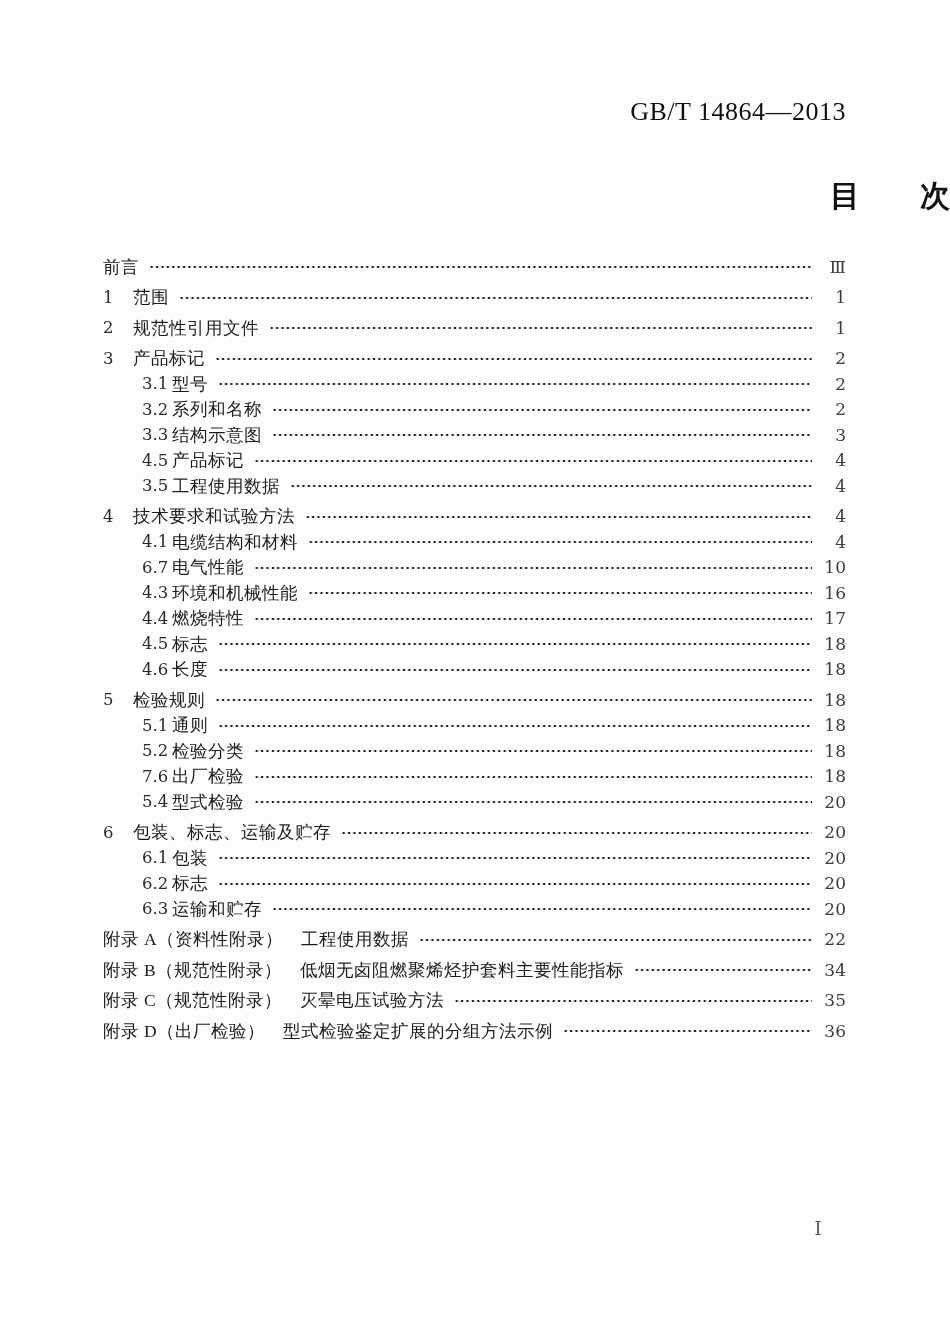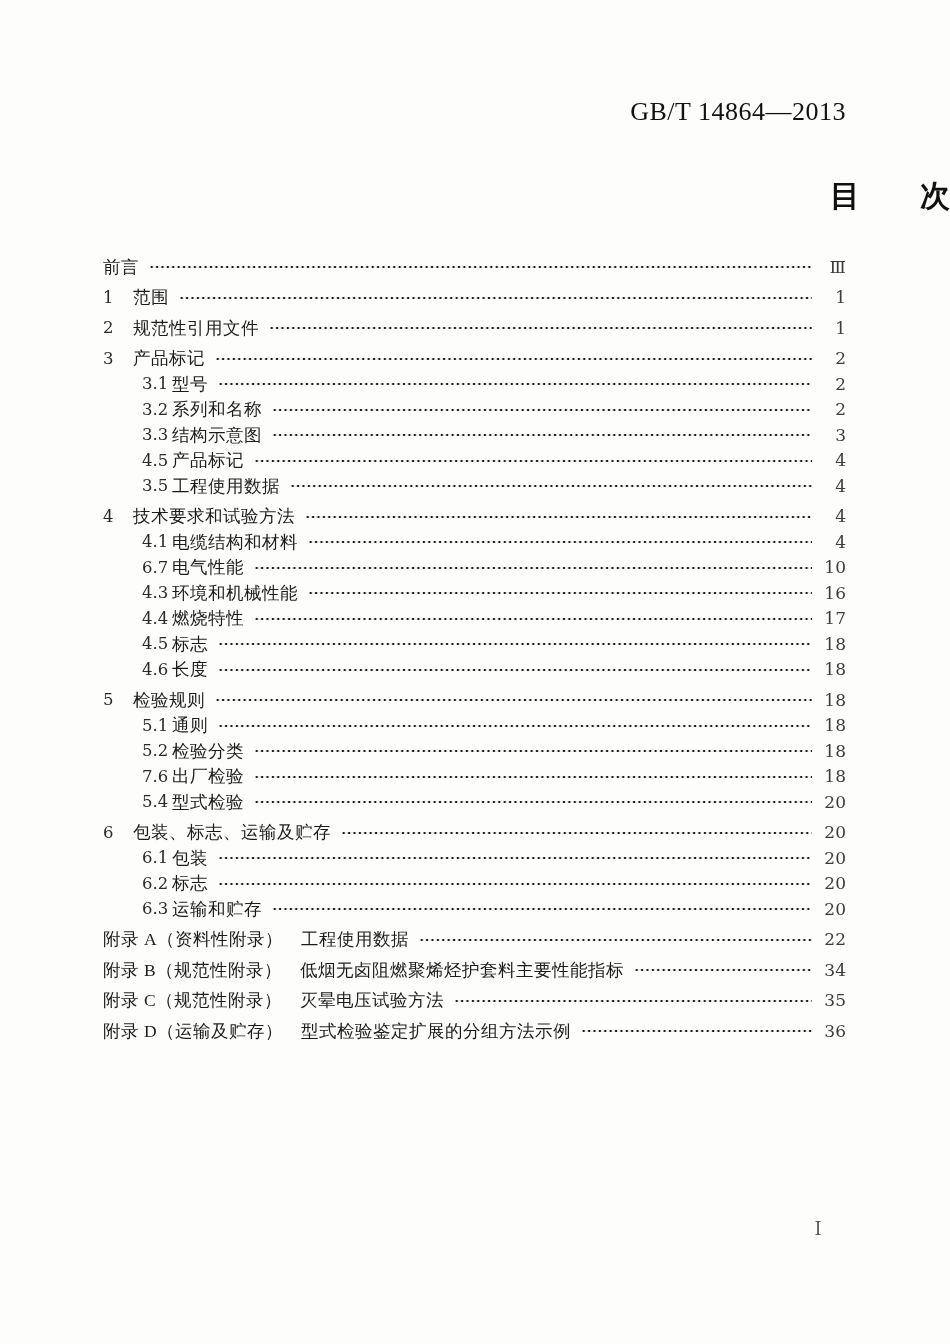--- a/index.html
+++ b/index.html
@@ -274,21 +274,21 @@
     <span class="pg">34</span>
   </div>
       <div class="row main sect">
 
     <span class="label">附录 C（规范性附录）　灭晕电压试验方法</span>
     <span class="leader"></span>
     <span class="pg">35</span>
   </div>
       <div class="row main sect">
 
-    <span class="label">附录 D（运输及贮存）　型式检验鉴定扩展的分组方法示例</span>
+    <span class="label">附录 D（出厂检验）　型式检验鉴定扩展的分组方法示例</span>
     <span class="leader"></span>
     <span class="pg">36</span>
   </div>
     </div>
 
   <div class="footer-page-num">I</div>
 
 </div>
 
 </body></html>

